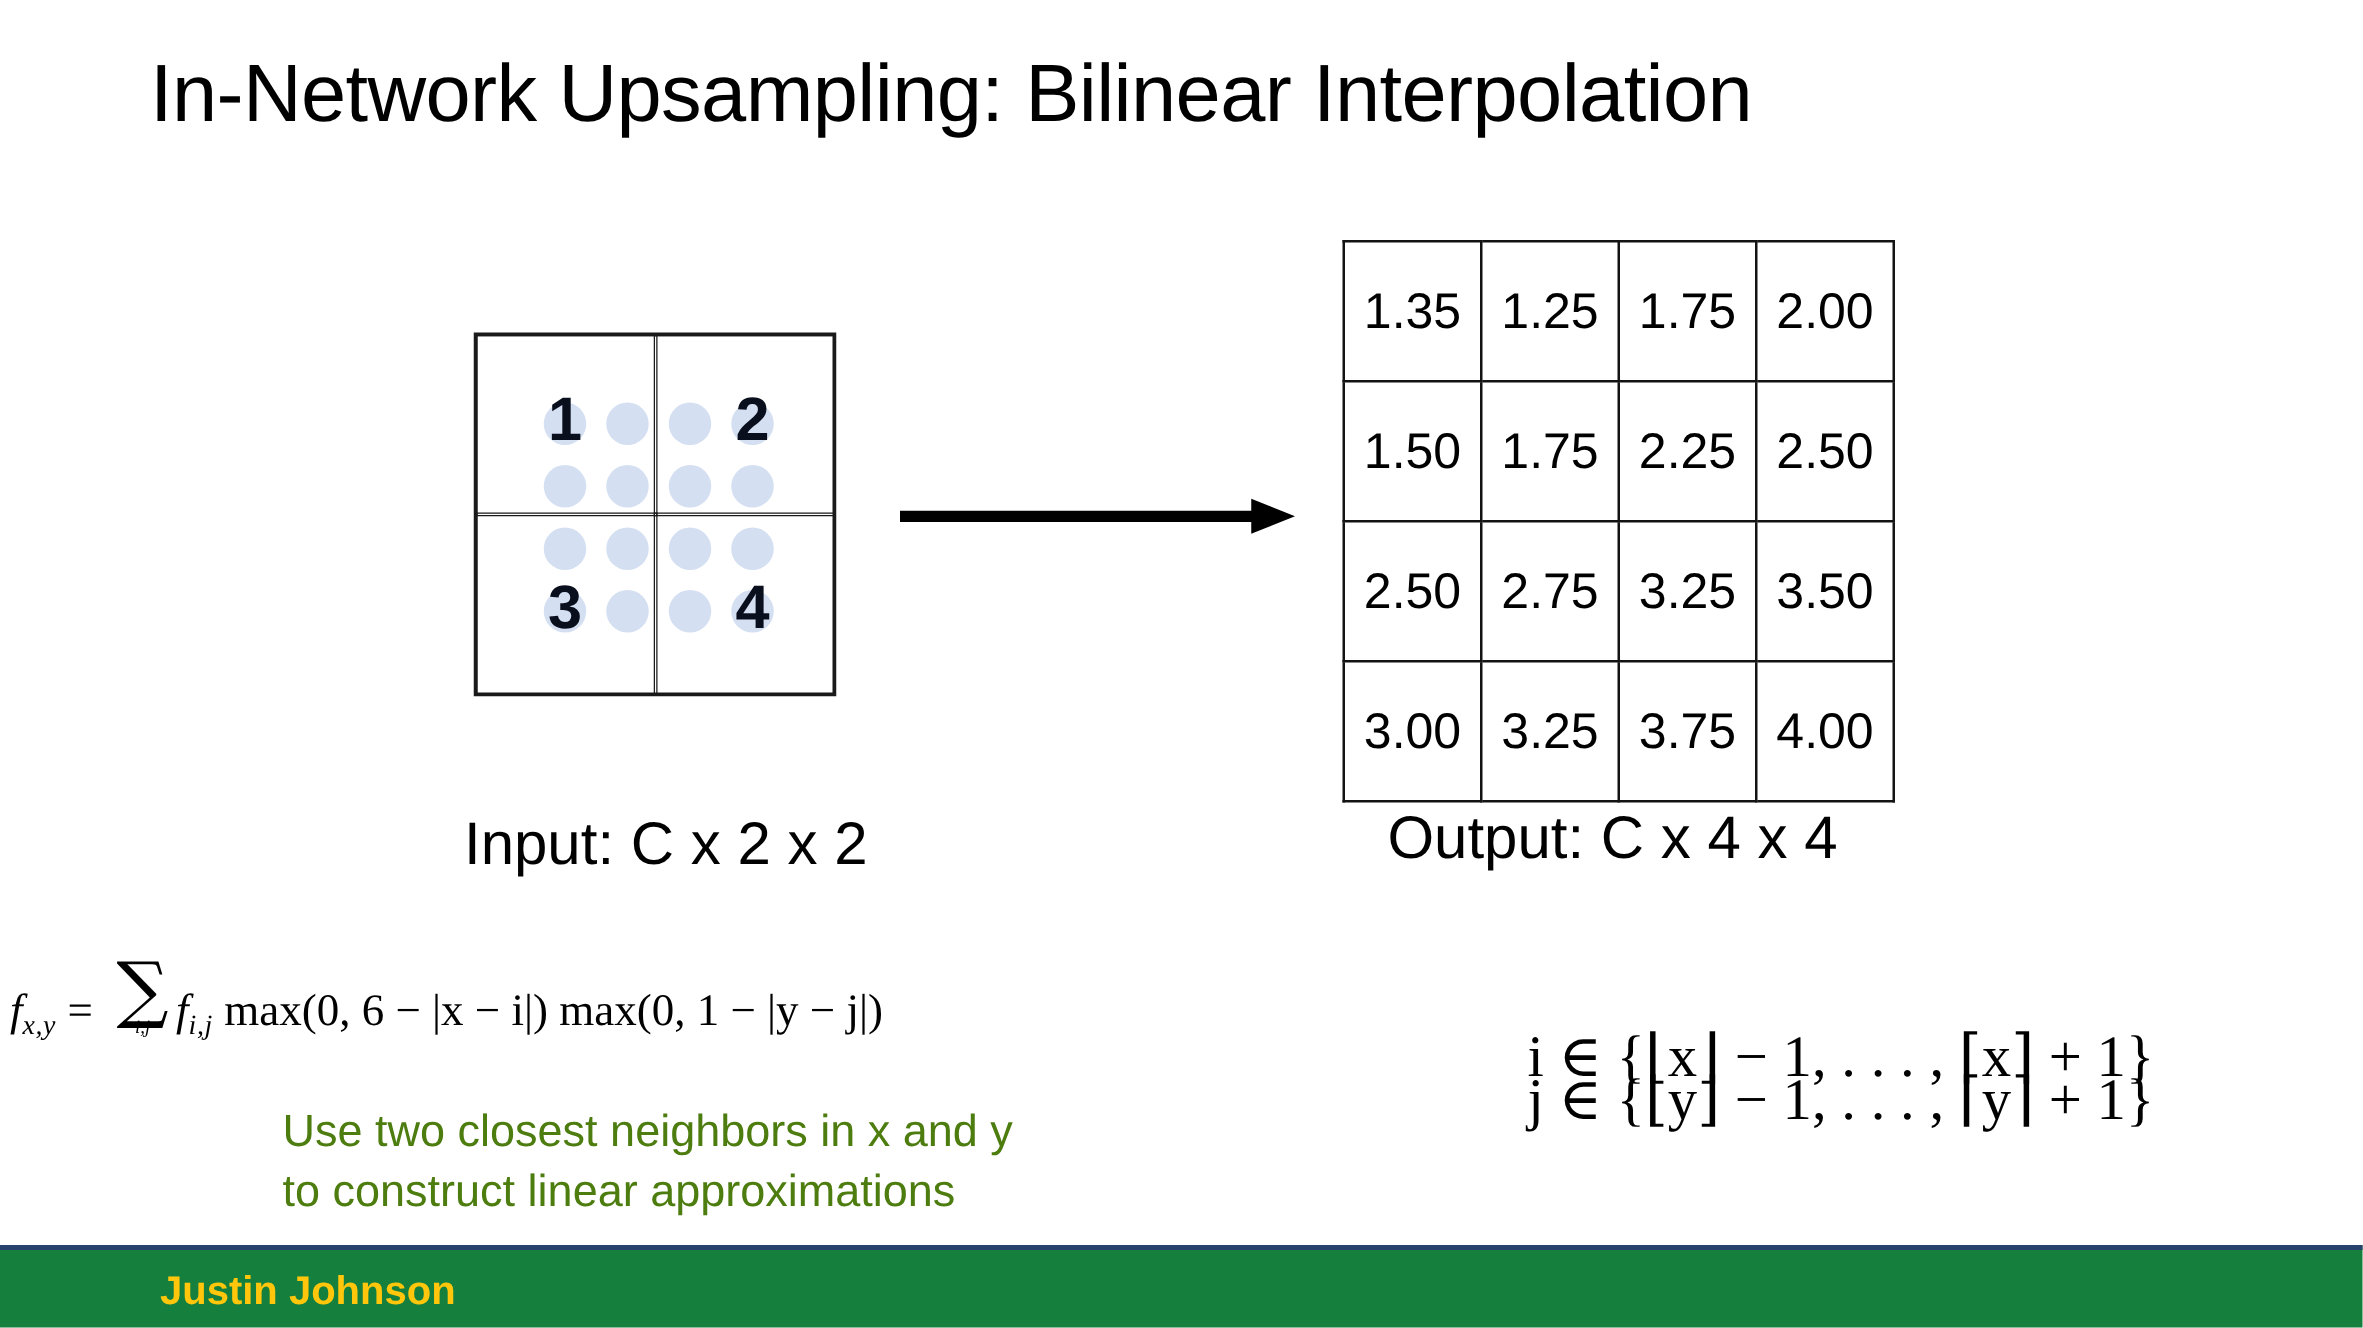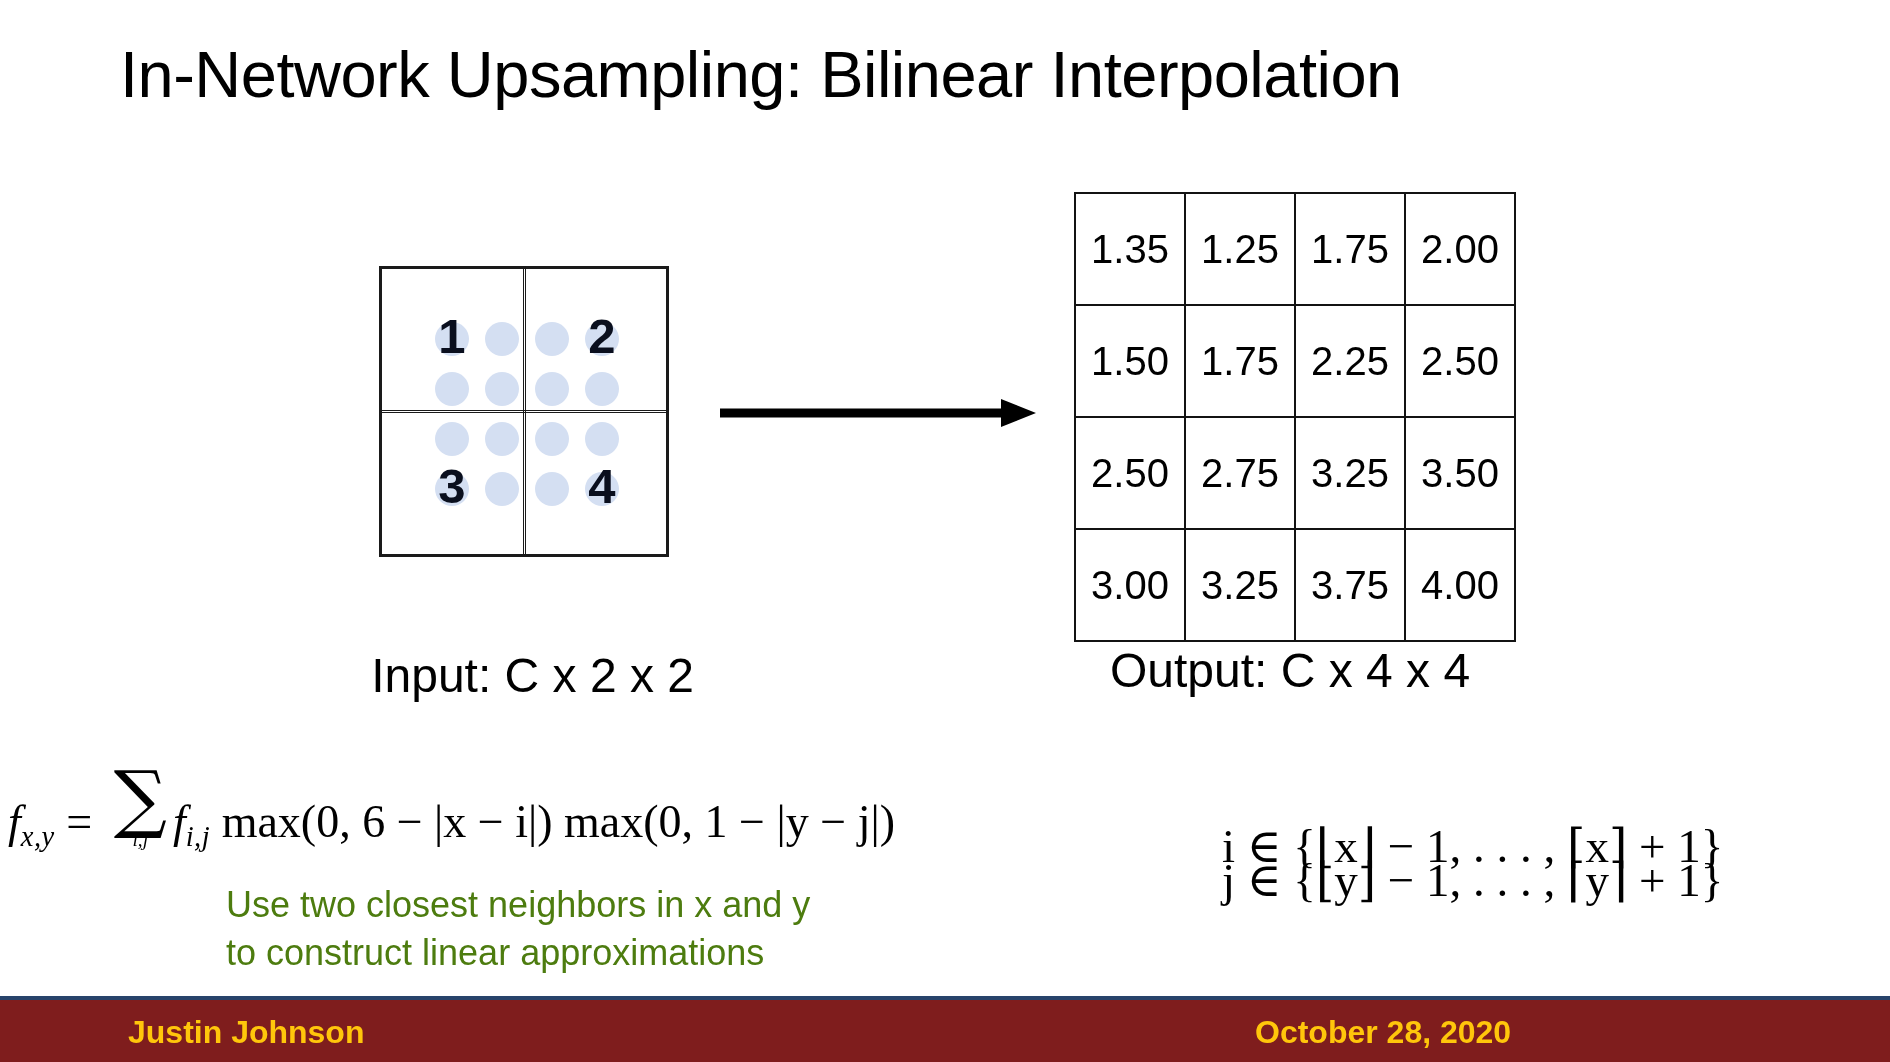--- a/index.html
+++ b/index.html
@@ -122,21 +122,21 @@
   
   .math {
     position: absolute;
     font-family: "Liberation Serif", "DejaVu Serif", serif;
     color: #000000;
     white-space: nowrap;
   }
   #main-formula {
     left: 8px;
     top: 766px;
-    font-size: 46px;
+    font-size: 36px;
   }
   .mi { font-style: italic; }
   .sub {
     font-size: 0.62em;
     font-style: italic;
     vertical-align: -0.32em;
     letter-spacing: 0.5px;
   }
   .sum-wrap {
     display: inline-block;
@@ -173,21 +173,21 @@
     font-weight: 400;
   }
 
   
   #footer-bar {
     position: absolute;
     left: 0;
     top: 996px;
     width: 1890px;
     height: 66px;
-    background: #7f1d1d;
+    background: #15803d;
     border-top: 4px solid #27436b;
     box-sizing: border-box;
   }
   .footer-text {
     position: absolute;
     top: 14px;
     font-size: 32px;
     font-weight: 700;
     color: #ffc60b;
     white-space: nowrap;
@@ -291,14 +291,13 @@
 <div class="math" id="set-formula-i">i ∈ {⌊x⌋ − 1, . . . , ⌈x⌉ + 1}</div>
 <div class="math" id="set-formula-j">j ∈ {⌊y⌋ − 1, . . . , ⌈y⌉ + 1}</div>
 
 <div id="note-text">
   <div>Use two closest neighbors in x and y</div>
   <div>to construct linear approximations</div>
 </div>
 
 <div id="footer-bar">
   <div class="footer-text" id="footer-author">Justin Johnson</div>
-  <div class="footer-text" id="footer-date">October 28, 2020</div>
 </div>
 
 </body></html>

